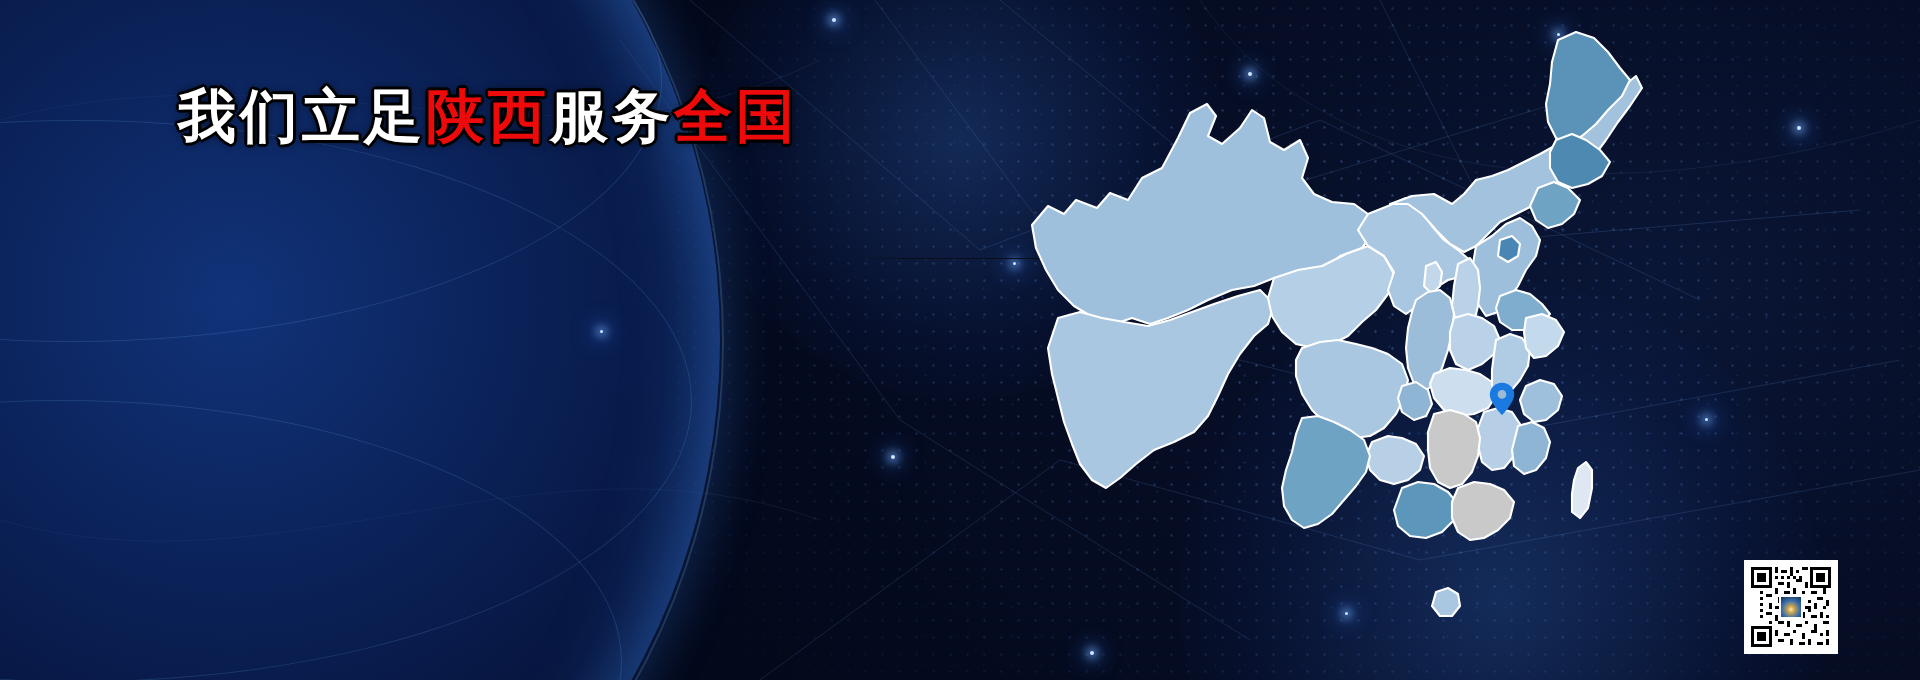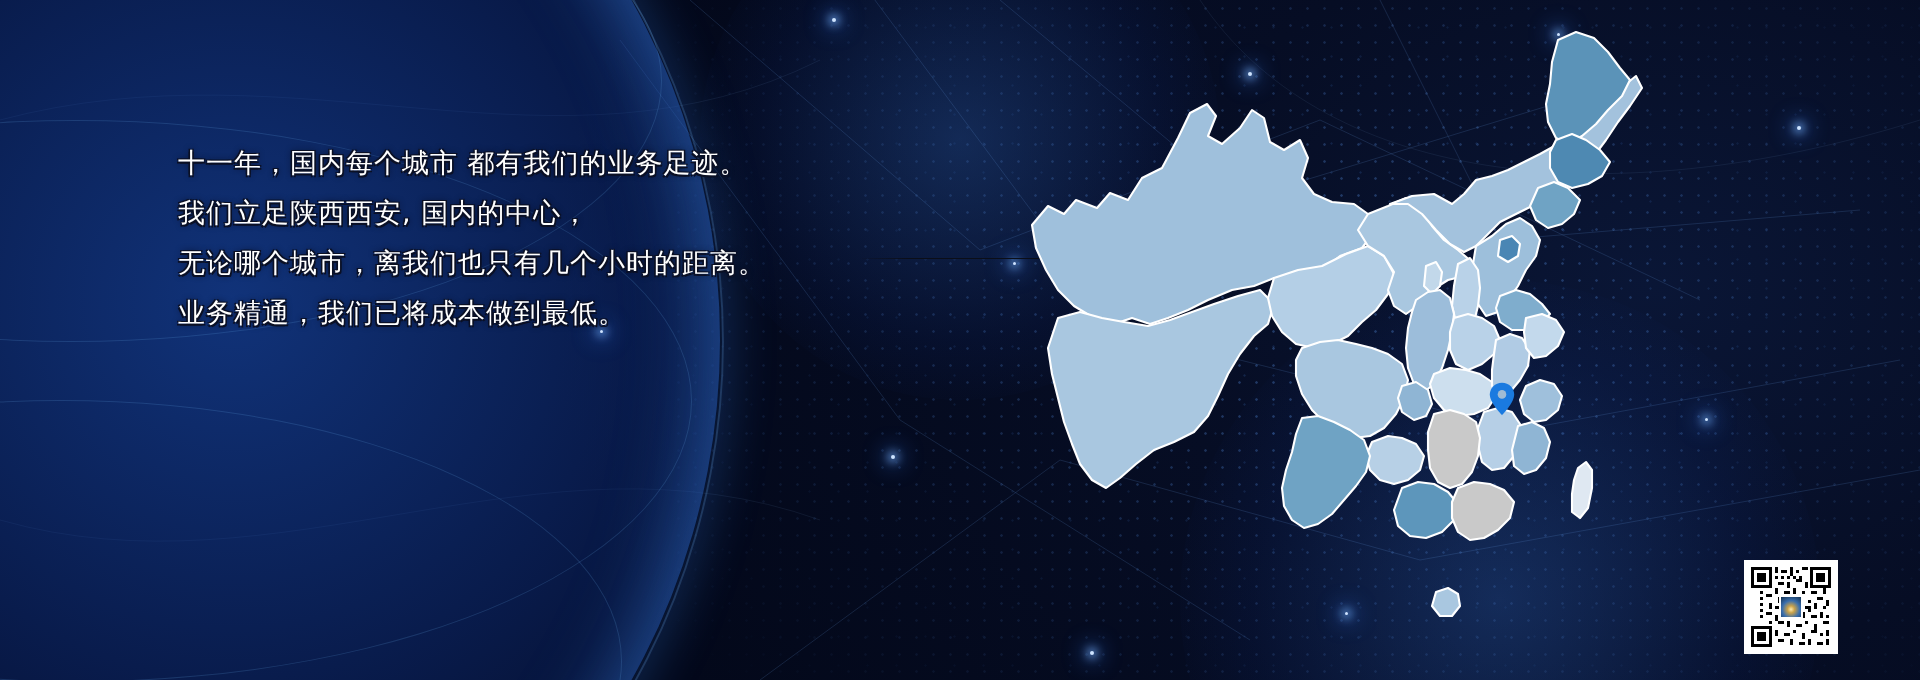--- a/index.html
+++ b/index.html
@@ -135,27 +135,24 @@
   <div class="star" style="left:1557px;top:33px;width:3px;height:3px;"></div>
   <div class="star" style="left:1797px;top:126px;width:4px;height:4px;"></div>
   <div class="star" style="left:891px;top:455px;width:4px;height:4px;"></div>
   <div class="star" style="left:1090px;top:651px;width:4px;height:4px;"></div>
   <div class="star" style="left:1345px;top:612px;width:3px;height:3px;"></div>
   <div class="star" style="left:1013px;top:262px;width:3px;height:3px;"></div>
   <div class="star" style="left:1705px;top:418px;width:3px;height:3px;"></div>
   <div class="star" style="left:600px;top:330px;width:3px;height:3px;"></div>
 
   <div class="copy">
-
-    <div class="bodyblock">
-      <div class="bline">十一年，国内每个城市 都有我们的业务足迹。</div>
-      <div class="bline">我们立足陕西西安, 国内的中心，</div>
-      <div class="bline">无论哪个城市，离我们也只有几个小时的距离。</div>
-      <div class="bline">业务精通，我们已将成本做到最低。</div>
+    <div class="headline">
+      <span class="w">我们立足</span><span class="r">陕西</span><span class="w">服务</span><span class="r">全国</span>
     </div>
+
   </div>
 
   <div class="divider"></div>
 
   <div class="map">
     <svg viewBox="0 0 640 648" preserveAspectRatio="xMidYMid meet">
       <g class="prov">
 
         <path fill="#9fc0dc" d="M30 207 L46 188 L62 196 L74 182 L95 190 L108 175 L126 182 L140 160 L160 150 L176 120 L188 95 L205 86 L214 98 L206 118 L220 126 L238 110 L250 92 L262 100 L268 124 L282 132 L298 122 L306 140 L300 160 L312 176 L330 184 L352 186 L366 196 L372 214 L360 230 L338 238 L320 252 L300 262 L272 260 L252 268 L230 272 L206 282 L186 292 L166 300 L148 306 L130 300 L112 306 L92 300 L72 288 L56 272 L44 252 L34 230 Z"></path>
 

